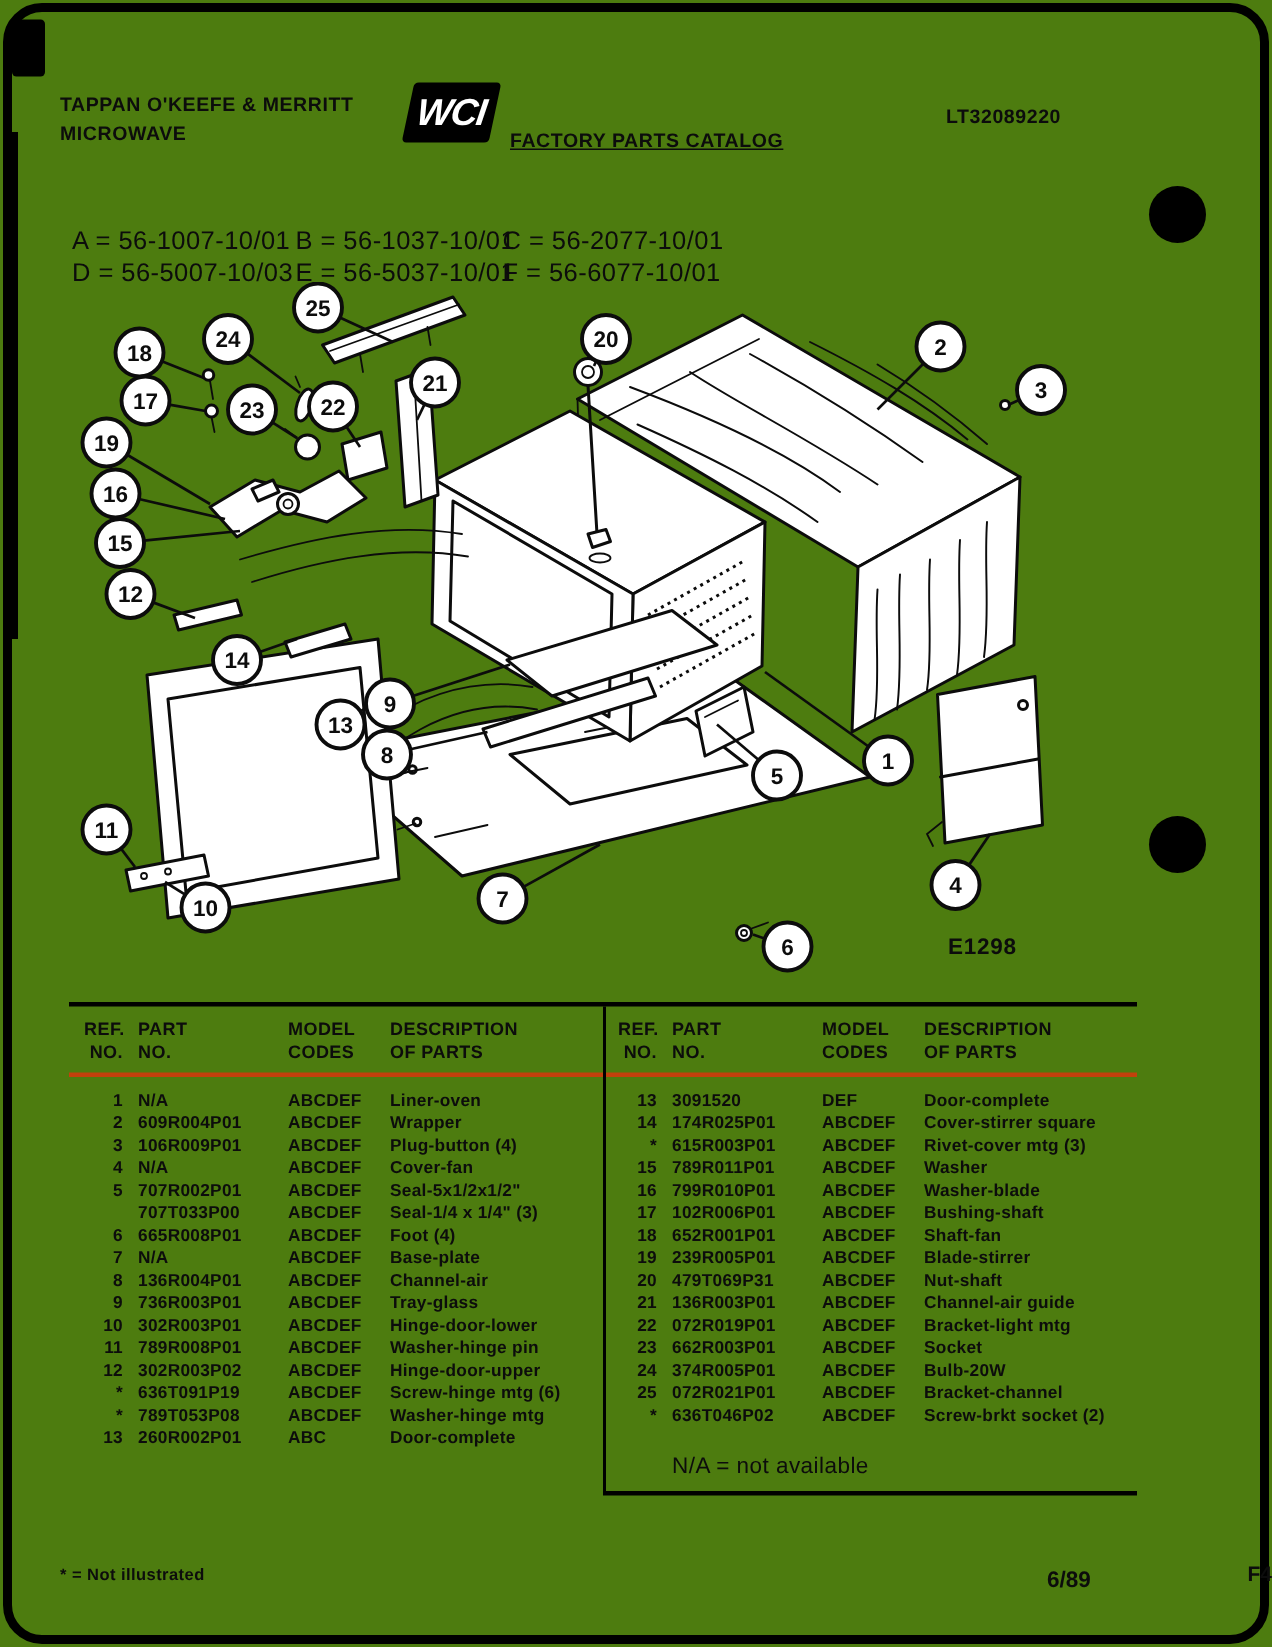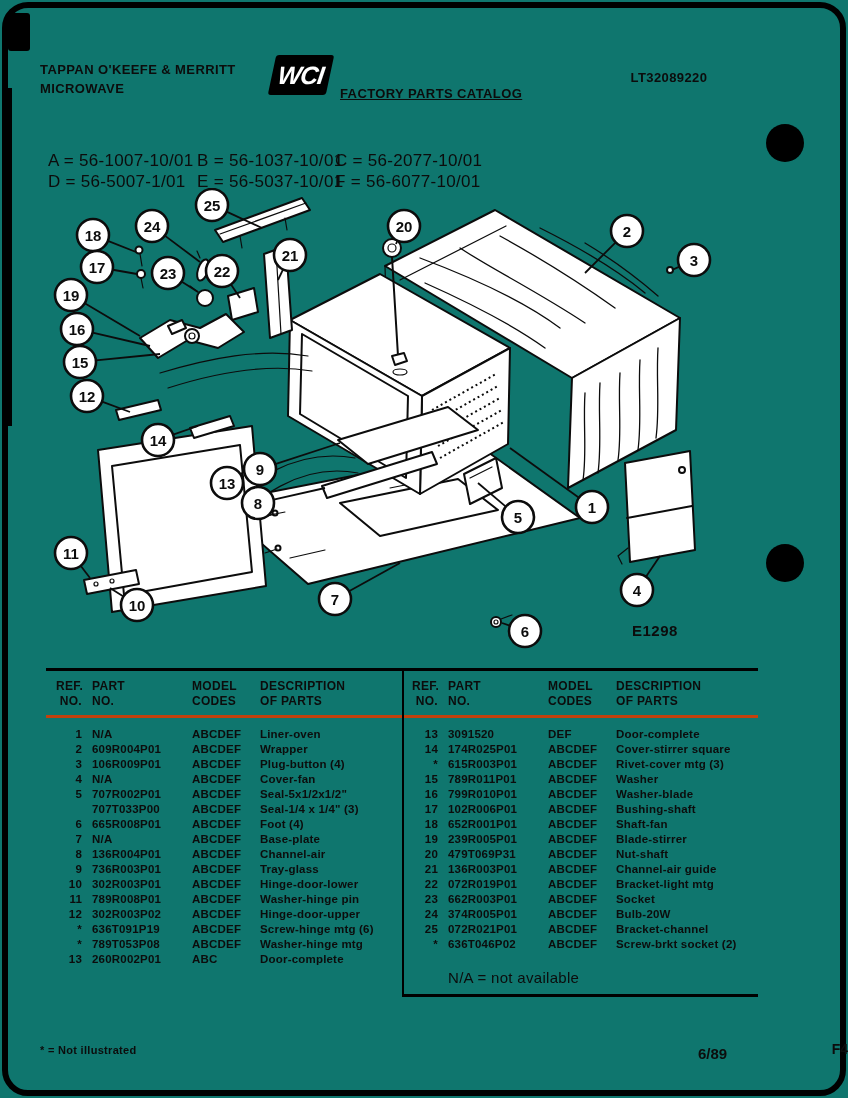--- a/index.html
+++ b/index.html
@@ -1,17 +1,17 @@
 <!DOCTYPE html>
 <html><head>
 <meta charset="utf-8">
 <style>
   html,body{margin:0;padding:0;background:#ffffff;}
   .page{
-    position:relative;width:848px;height:1098px;background:#0f766e;
+    position:relative;width:848px;height:1098px;background:#4d7c0f;
     font-family:"Liberation Sans","DejaVu Sans",sans-serif;color:#0c0c0c;
     overflow:hidden;
   }
   .frame{
     position:absolute;left:2px;top:2px;right:2px;bottom:2px;
     border:6px solid #000;border-radius:26px;pointer-events:none;
   }
   .corner-blob{position:absolute;left:8px;top:13px;width:22px;height:38px;background:#000;border-radius:3px;}
   .left-bar{position:absolute;left:3px;top:88px;width:9px;height:338px;background:#000;}
   .binder-dot{position:absolute;width:38px;height:38px;background:#000;border-radius:50%;}
@@ -86,21 +86,21 @@
   <div class="logo">
     <span>WCI</span>
   </div>
   <div class="catalog-title">FACTORY PARTS CATALOG</div>
   <div class="doc-number">LT32089220</div>
 
   <div class="models" id="models">
       <div class="model-item">A = 56-1007-10/01</div>
       <div class="model-item">B = 56-1037-10/01</div>
       <div class="model-item">C = 56-2077-10/01</div>
-      <div class="model-item">D = 56-5007-1/01</div>
+      <div class="model-item">D = 56-5007-10/03</div>
       <div class="model-item">E = 56-5037-10/01</div>
       <div class="model-item">F = 56-6077-10/01</div>
     </div>
 
   <svg class="diagram" id="diagram-svg" viewBox="0 0 720 470">
 
     <g>
       <polygon class="part-fill" points="345,78 455,22 640,130 532,190"></polygon>
       <polygon class="part-fill" points="640,130 532,190 528,300 636,242"></polygon>
       <path class="thin" d="M360,92 L466,38"></path>

